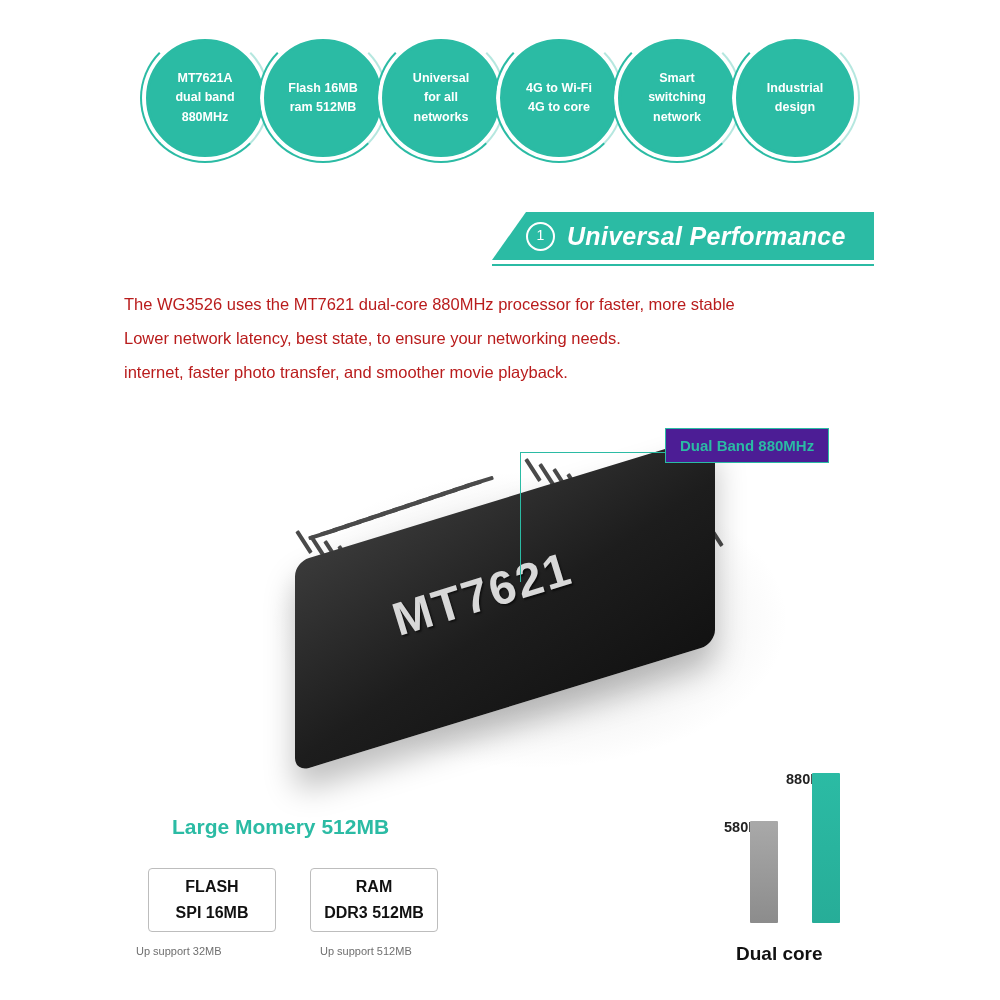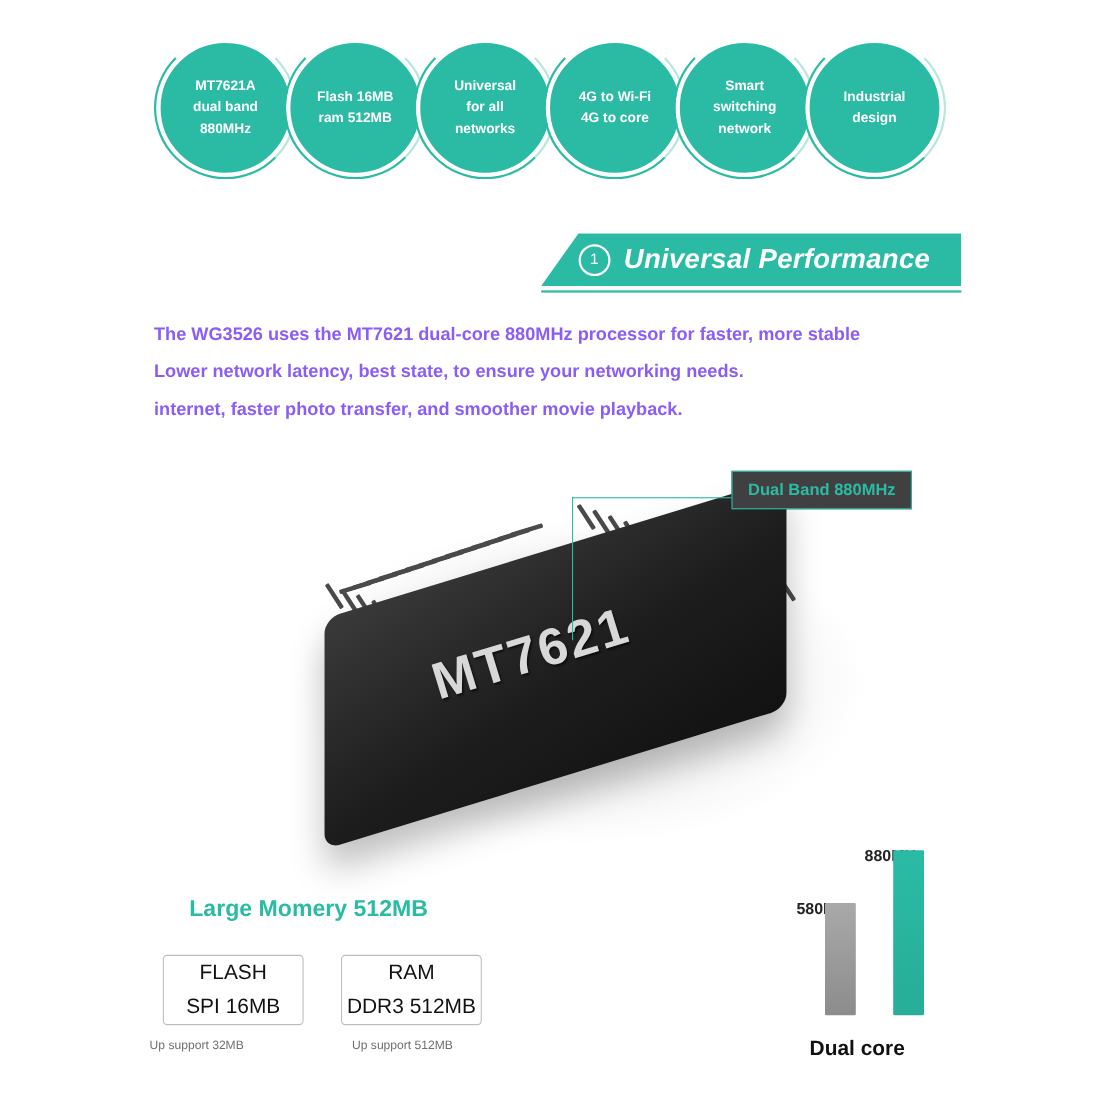--- a/index.html
+++ b/index.html
@@ -110,26 +110,25 @@
     bottom: -6px;
     width: 100%;
     height: 2px;
     background: #2bbba4;
   }
 
   
   .paragraph {
     position: absolute;
     top: 288px;
-    left: 140px;
+    left: 124px;
     width: 760px;
     font-size: 16.5px;
     line-height: 2.05;
-    color: #8b5cf6;
-    font-weight: bold;
+    color: #b91c1c;
   }
 
   
   .chip-area {
     position: absolute;
     top: 420px;
     left: 120px;
     width: 760px;
     height: 390px;
   }
@@ -175,21 +174,21 @@
   
   .callout {
     position: absolute;
     left: 545px;
     top: 8px;
     border: 1px solid #2bbba4;
     color: #2bbba4;
     font-size: 15px;
     font-weight: bold;
     padding: 8px 14px;
-    background: #404040;
+    background: #4c1d95;
     white-space: nowrap;
   }
   .callout-line-v {
     position: absolute;
     left: 400px;
     top: 32px;
     width: 1px;
     height: 130px;
     background: #2bbba4;
   }
@@ -214,22 +213,22 @@
   .spec-box {
     position: absolute;
     width: 126px;
     height: 62px;
     border: 1px solid #bdbdbd;
     border-radius: 4px;
     display: flex;
     flex-direction: column;
     align-items: center;
     justify-content: center;
-    font-size: 19px;
-    font-weight: normal;
+    font-size: 16px;
+    font-weight: bold;
     color: #111;
     line-height: 1.65;
     background: #fff;
   }
   #flash-box { left: 148px; top: 868px; }
   #ram-box   { left: 310px; top: 868px; }
 
   .spec-note {
     position: absolute;
     font-size: 11px;

